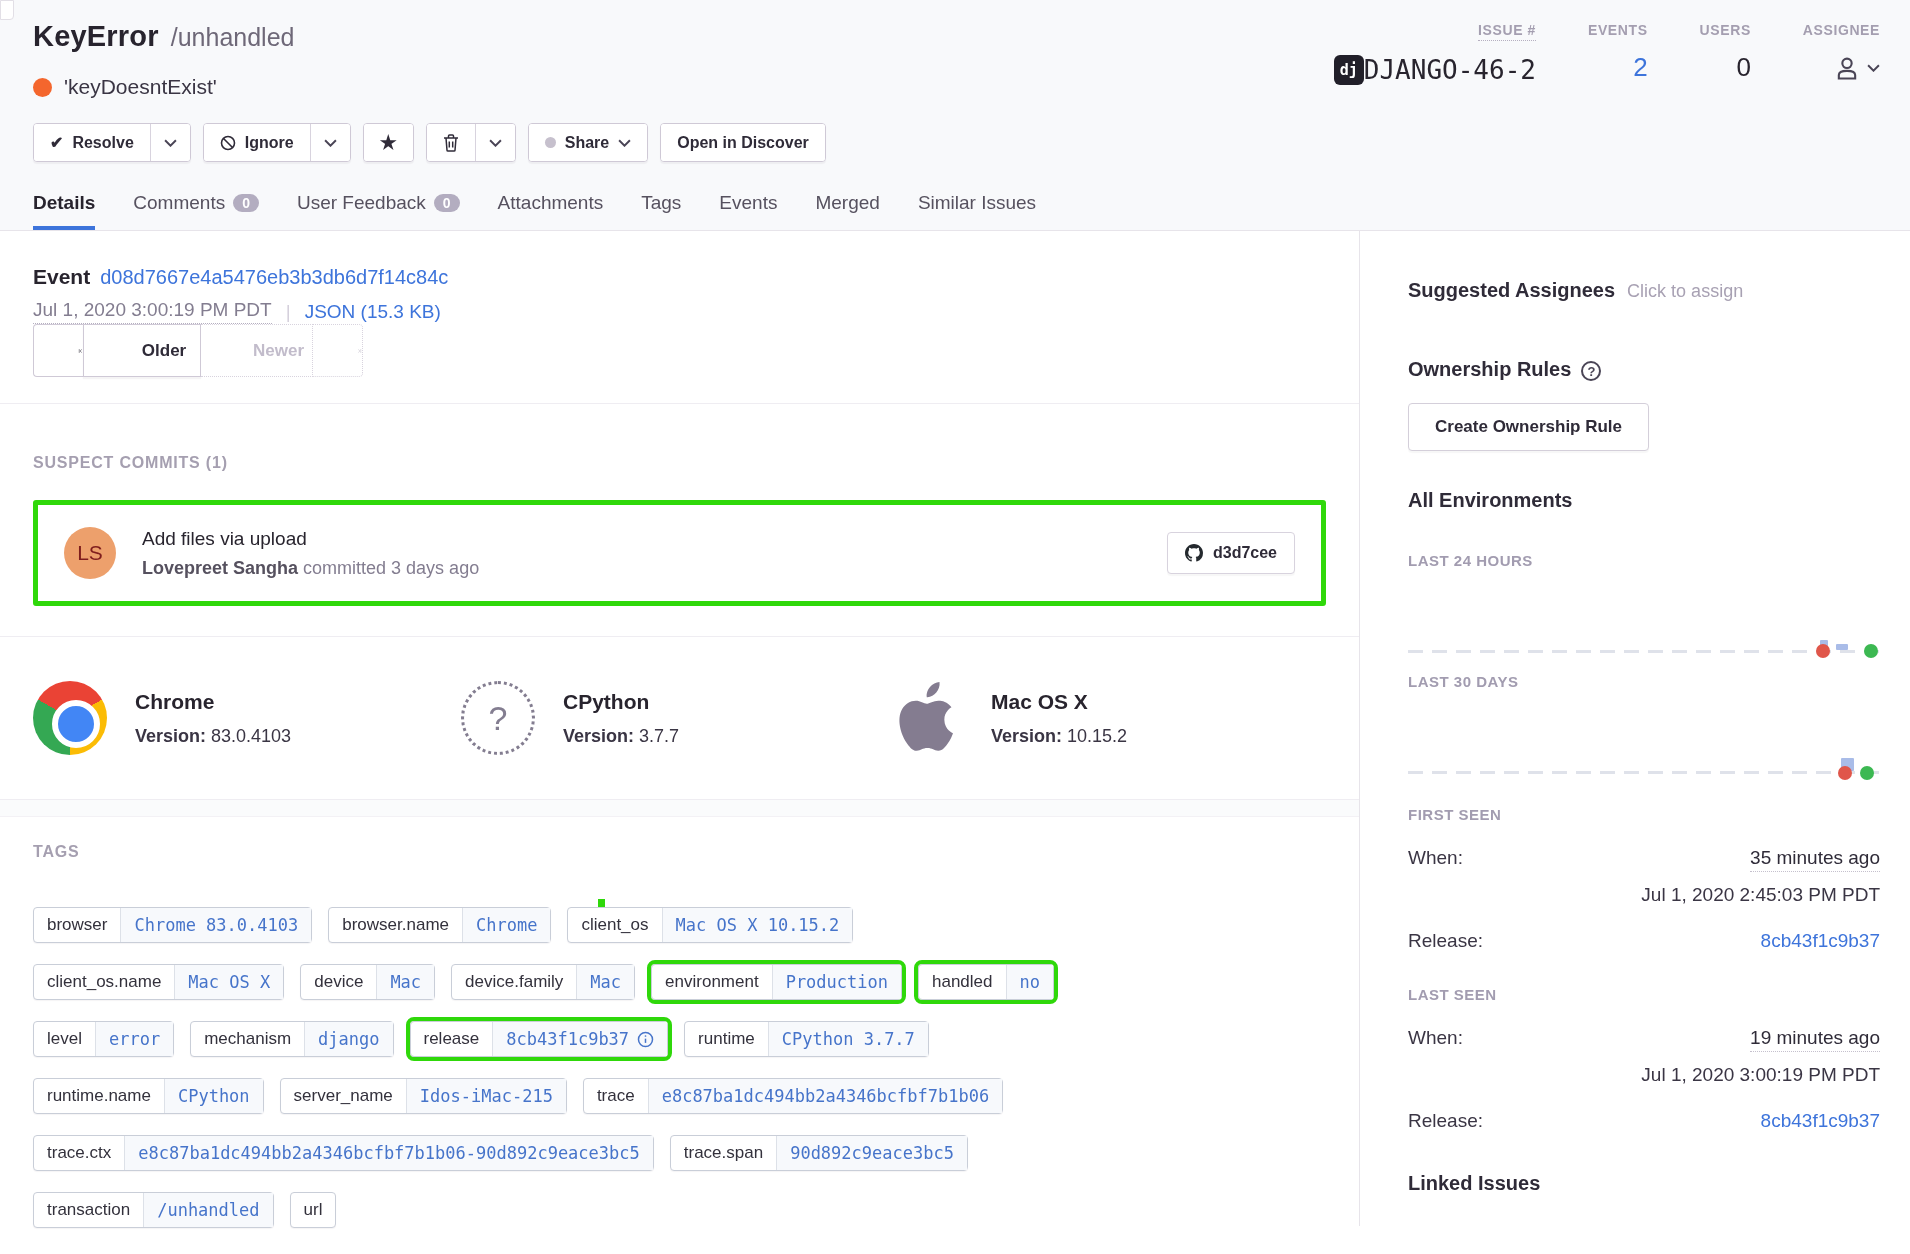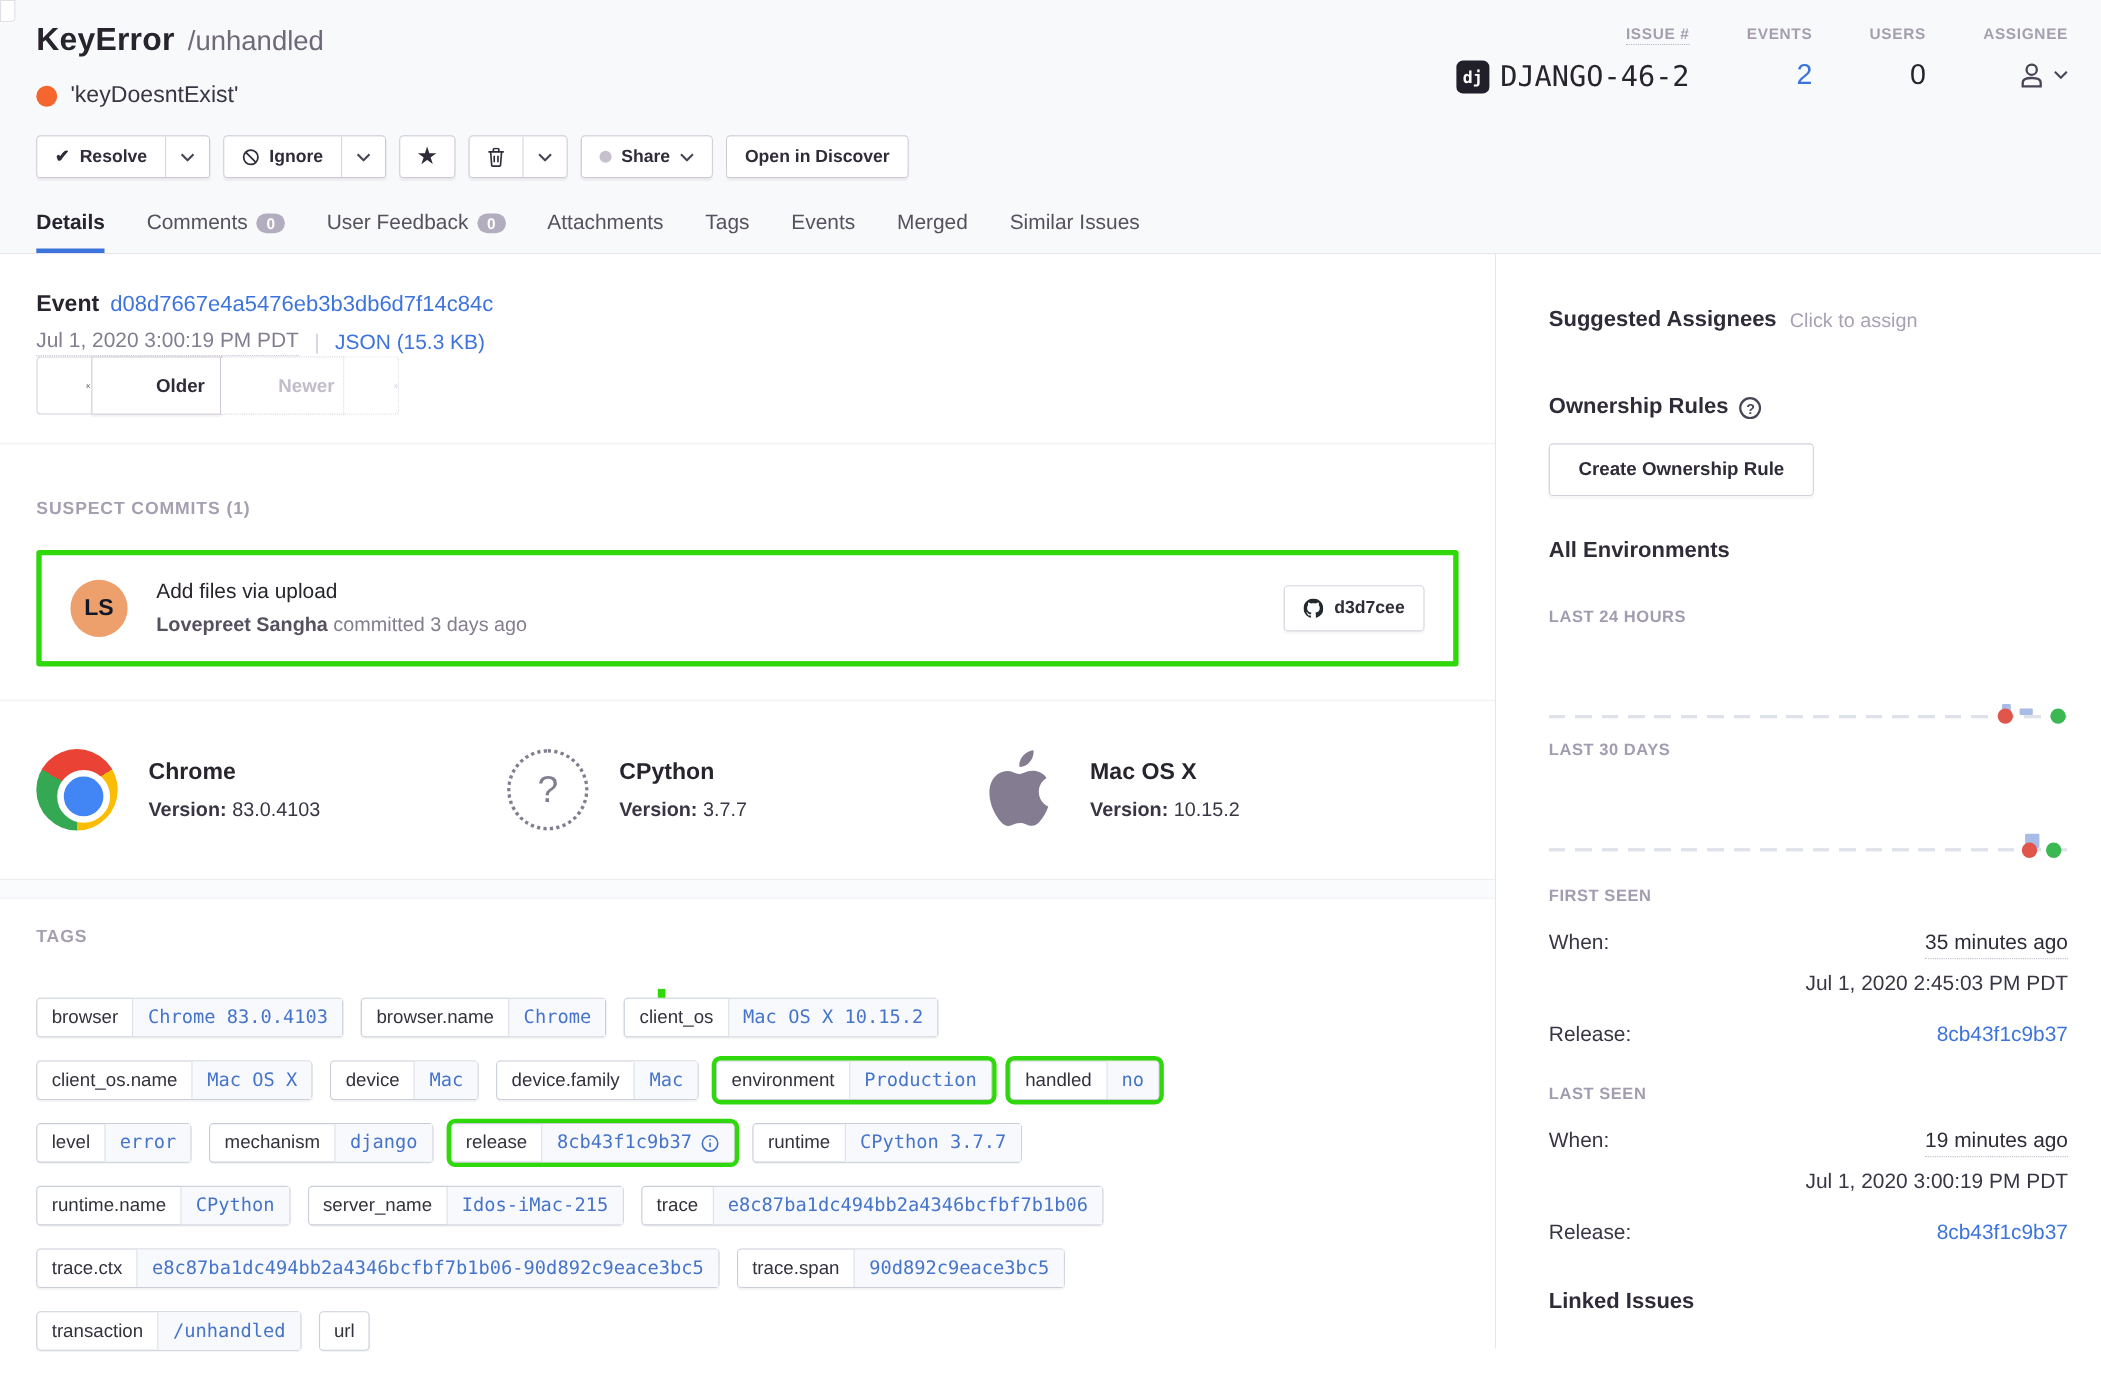--- a/index.html
+++ b/index.html
@@ -17,21 +17,21 @@
   .culprit-row { display:flex; align-items:center; gap:12px; margin-top:22px; }
   .level-dot { width:19px; height:19px; border-radius:50%; background:#f4662d; }
   .culprit-text { font-size:21px; color:#3a3544; }
 
   .header-stats { display:flex; gap:52px; padding-top:2px; }
   .stat-col { display:flex; flex-direction:column; align-items:flex-end; gap:14px; }
   .stat-label { font-size:14px; font-weight:bold; letter-spacing:0.6px; color:#a49eb0; }
   .stat-label.dotted { border-bottom:1px dotted #b5afc0; padding-bottom:2px; }
   .stat-value { font-size:26px; color:#28242e; }
   .stat-value.blue { color:#3d74db; }
-  .issue-id-row { display:flex; align-items:center; gap:10px; }
+  .issue-id-row { display:flex; align-items:center; }
   .dj-badge { width:30px; height:30px; border-radius:6px; background:#211f29; color:#fff; font-size:15px; font-weight:bold; display:flex; align-items:center; justify-content:center; }
   .assignee-ctl { display:flex; align-items:center; gap:6px; margin-top:2px; }
 
   
   .actions-row { display:flex; gap:12px; margin-top:24px; }
   .btn-group { display:flex; background:#fff; border:1px solid #cfc9d6; border-radius:4px; box-shadow:0 2px 1px rgba(50,45,60,0.05); overflow:hidden; }
   .btn { display:flex; align-items:center; gap:9px; padding:9px 16px; font-size:16px; font-weight:bold; color:#2f2b38; background:#fff; cursor:pointer; }
   .btn + .btn { border-left:1px solid #d8d3de; }
   .btn.caret { padding:9px 13px; }
   .btn .uicon { font-size:16px; line-height:1; }
@@ -63,21 +63,21 @@
   .pager-btn.older { width:118px; border:1px solid #cfc9d6; color:#2f2b38; box-shadow:0 2px 1px rgba(50,45,60,0.05); }
   .pager-btn.newer { width:112px; border:1px dotted #d8d3de; border-left:none; color:#c2bccb; }
   .pager-btn.last { width:50px; border:1px dotted #d8d3de; border-left:none; border-radius:0 4px 4px 0; color:#c2bccb; }
 
   .hr { border-top:1px solid #efedf2; margin-top:26px; }
 
   .section-heading { font-size:16px; font-weight:bold; letter-spacing:0.8px; color:#a59fb0; }
   .commits-section { padding:50px 33px 0 33px; }
   .commit-highlight { margin-top:28px; border:5px solid #2fd80a; border-radius:3px; }
   .commit-card { background:#fff; display:flex; align-items:center; padding:22px 26px; }
-  .commit-avatar { width:52px; height:52px; border-radius:50%; background:#eda06c; color:#0f172a; font-size:21px; display:flex; align-items:center; justify-content:center;font-weight:bold; }
+  .commit-avatar { width:52px; height:52px; border-radius:50%; background:#eda06c; color:#7f1d1d; font-size:21px; display:flex; align-items:center; justify-content:center; }
   .commit-info { margin-left:26px; flex:1; }
   .commit-message { font-size:19px; font-weight:normal; color:#28242e; }
   .commit-meta { margin-top:8px; font-size:18px; color:#837d90; }
   .commit-author { font-weight:bold; color:#56515f; }
   .commit-sha-btn { display:flex; align-items:center; gap:10px; border:1px solid #d8d3de; border-radius:4px; background:#fff; padding:11px 17px; font-size:16px; font-weight:bold; color:#2f2b38; box-shadow:0 2px 1px rgba(50,45,60,0.04); cursor:pointer; }
 
   .contexts-section { display:flex; padding:44px 33px 0 33px; }
   .context-item { display:flex; align-items:center; width:428px; }
   .context-icon { width:74px; height:74px; flex:none; }
   .chrome-icon { border-radius:50%; background:conic-gradient(from 60deg, #fbbc05 0 120deg, #34a853 120deg 240deg, #ea4335 240deg 360deg); position:relative; }

